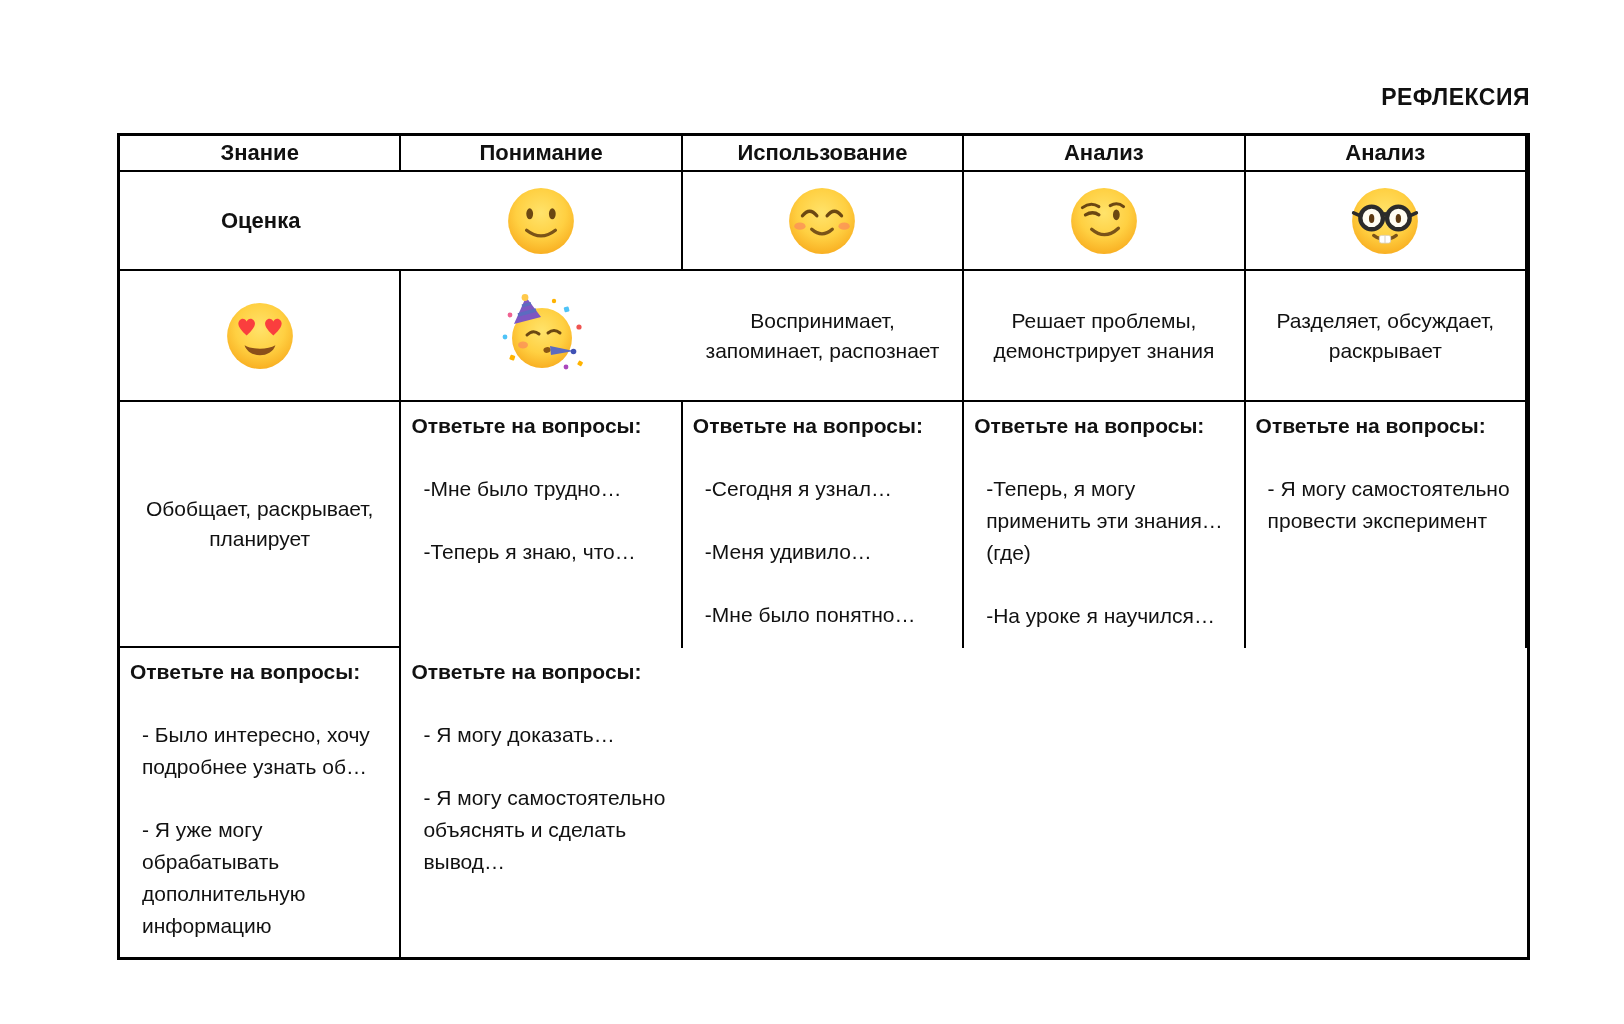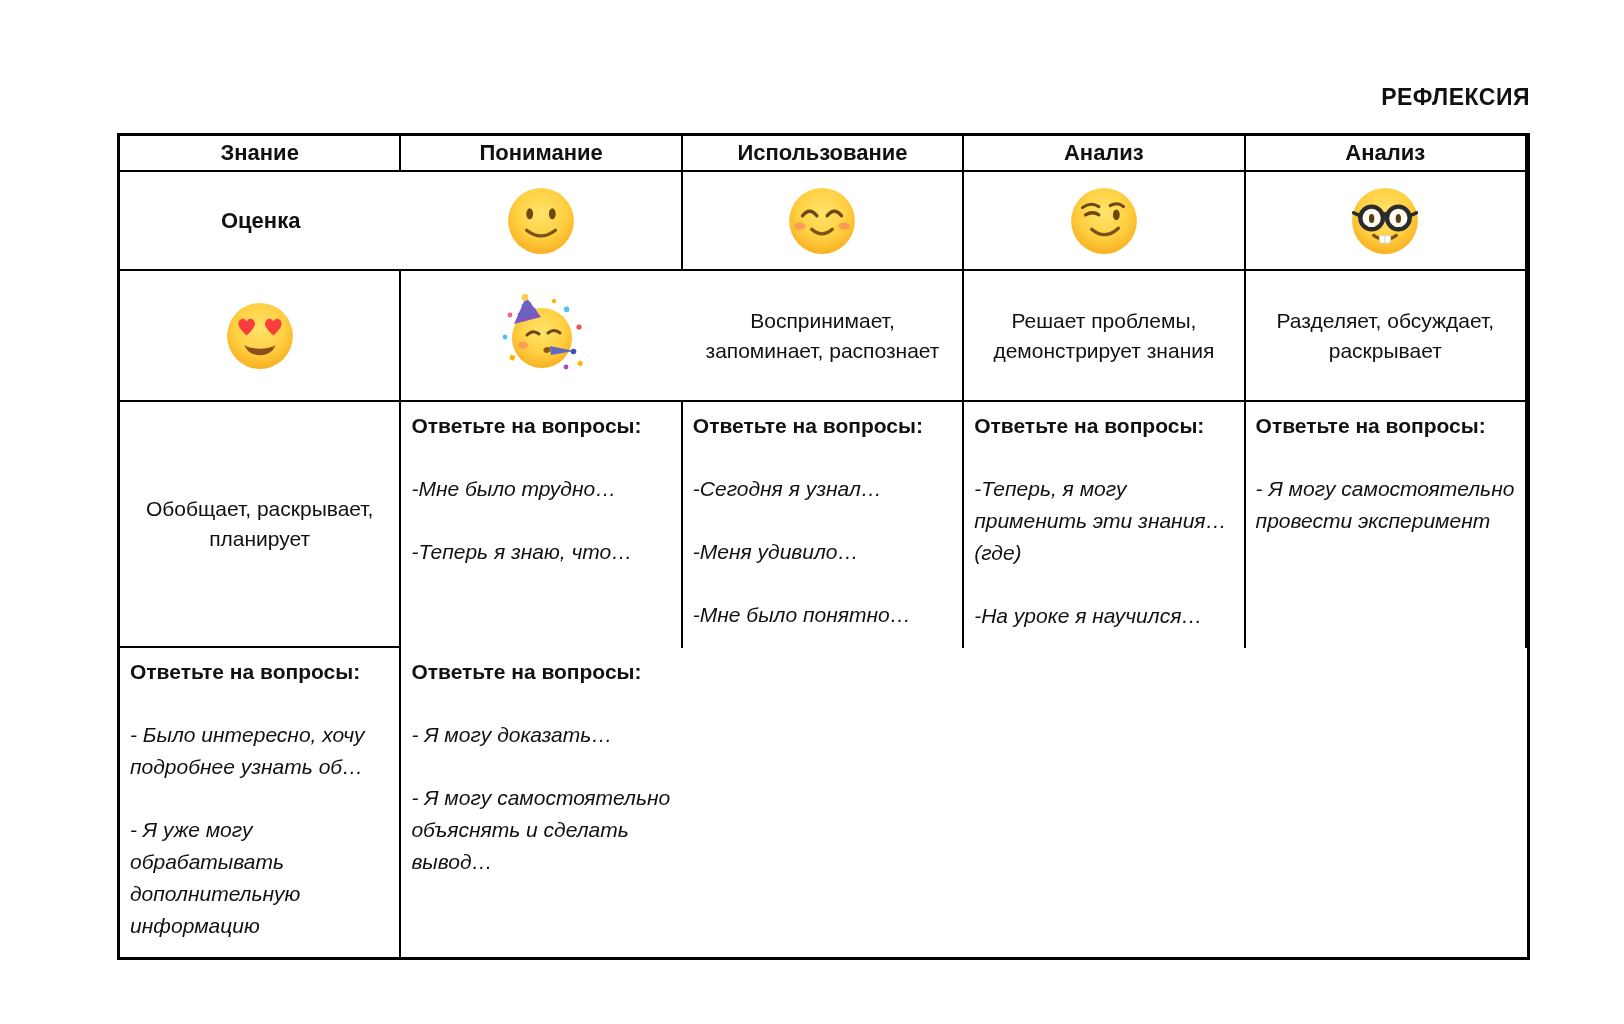--- a/index.html
+++ b/index.html
@@ -24,21 +24,21 @@
   }
   .cell.last-col{border-right:none;}
   .cell.last-row{border-bottom:none;}
   .hcell{display:flex;align-items:center;justify-content:center;
     font-weight:bold;font-size:22px;}
   .ecell{display:flex;align-items:center;justify-content:center;}
   .dcell{display:flex;align-items:center;justify-content:center;
     text-align:center;font-size:21px;line-height:30px;padding:2px 8px;}
   .qcell{padding:8px 9px 0 10px;font-size:21px;line-height:32px;}
   .prompt{font-weight:bold;margin:0;}
-  .q{font-style:italic;margin:31px 0 0 0;}
+  .q{margin:31px 0 0 12px;}
   .emoji{width:74px;height:74px;display:block;}
   .emoji.party{width:92px;height:86px;}
 </style>
 </head>
 <body>
 
 <div class="page-title">РЕФЛЕКСИЯ</div>
 
 <div class="refl-table">
 

